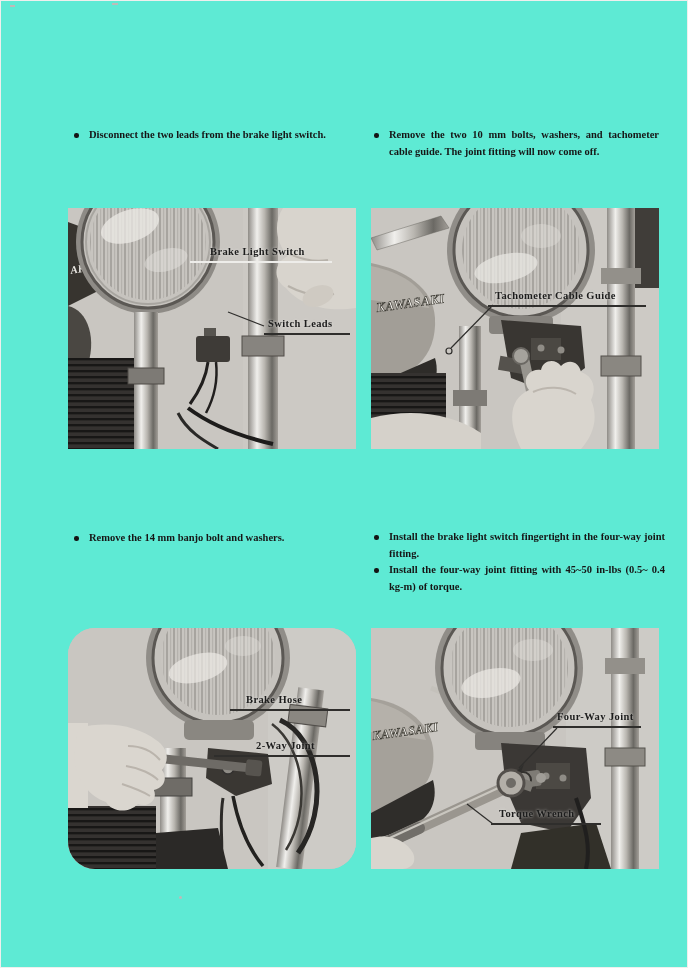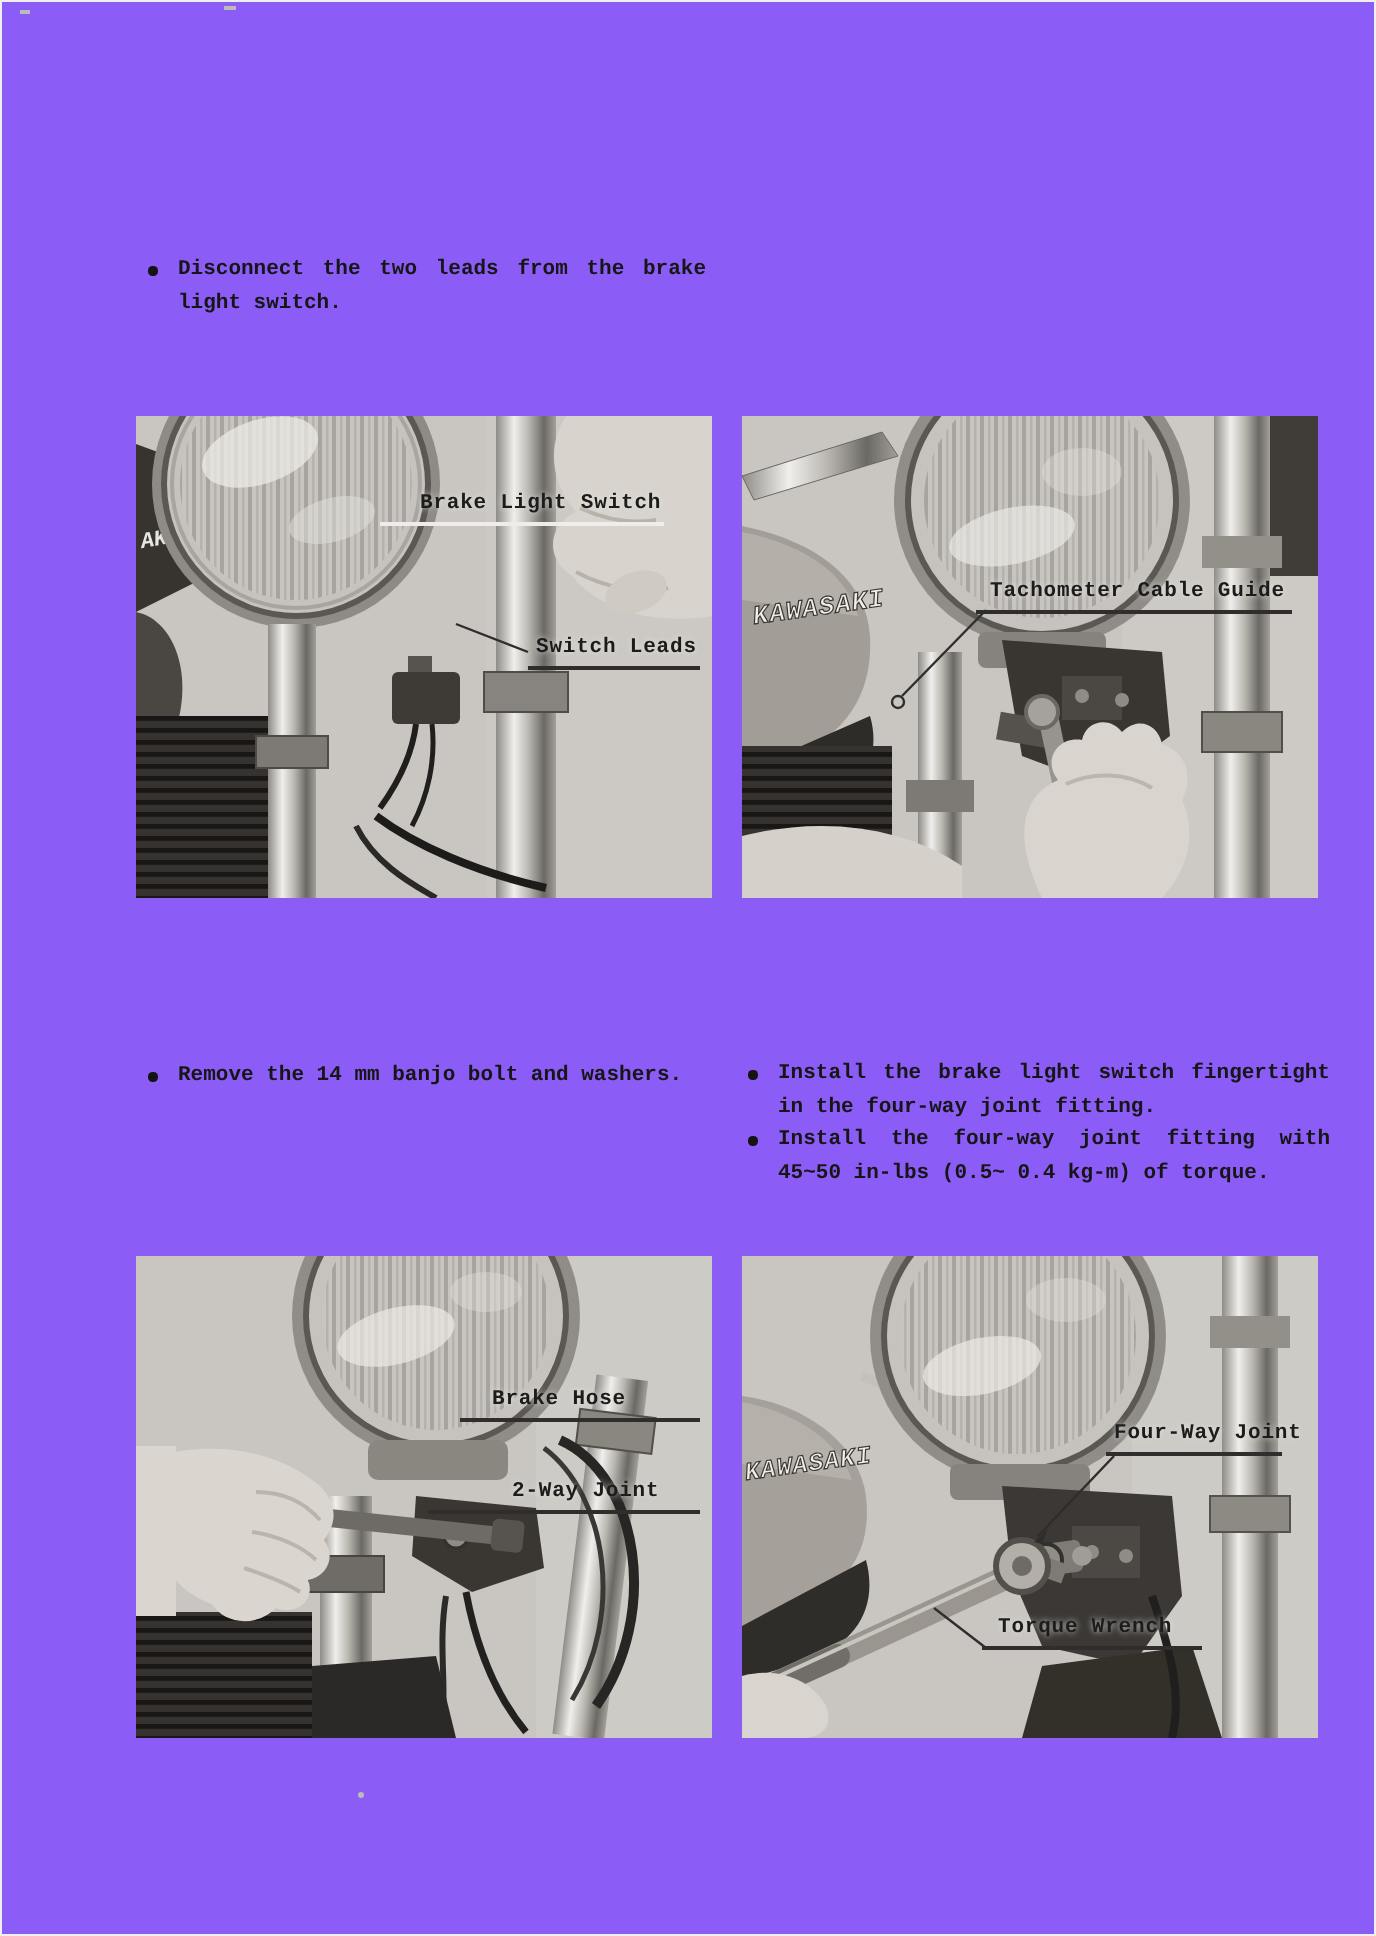--- a/index.html
+++ b/index.html
@@ -1,37 +1,37 @@
 <!DOCTYPE html>
 <html><head>
 <meta charset="utf-8">
 <style>
   html,body { margin:0; padding:0; background:#ffffff; }
-  .page { position:relative; width:688px; height:968px; background:#8b5cf6;
-          overflow:hidden; font-family:Liberation Mono, monospace;
+  .page { position:relative; width:688px; height:968px; background:#5eead4;
+          overflow:hidden; font-family:Liberation Serif, serif;
           box-shadow: inset 0 0 0 1px #efefed; }
 
   
   .tblock { position:absolute; font-size:10.5px; line-height:16.5px;
             color:#161616; font-weight:600; }
   .heading { font-weight:700; }
   .brow { position:relative; padding-left:16px; text-align:justify; }
   .brow .dot { position:absolute; left:1px; top:6px; width:4.5px; height:4.5px;
                border-radius:50%; background:#141414; }
   #t-tl { left:73px;  top:127px; width:280px; }
   #t-tr { left:373px; top:127px; width:286px; }
   #t-ml { left:73px;  top:530px; width:280px; }
   #t-mr { left:373px; top:529px; width:292px; }
 
   
   .photo { position:absolute; width:288px; height:241px; background:#c9c6c1; overflow:hidden; }
   .photo svg { position:absolute; left:0; top:0; display:block; }
   #p1 { left:68px;  top:208px; }
   #p2 { left:371px; top:208px; }
-  #p3 { left:68px;  top:628px; }
+  #p3 { left:68px;  top:628px;border-radius:27px; }
   #p4 { left:371px; top:628px; }
 
   
   .plabel { position:absolute; font-size:10.5px; font-weight:600; color:#1c1c1c;
             white-space:nowrap; letter-spacing:.4px;
             text-shadow:0 0 3px rgba(232,230,226,.85);text-align:center; }
   .lline { position:absolute; height:1.5px; background:#2f2e2c; }
   .lline.light { background:#eeedea; }
 
   
@@ -64,20 +64,24 @@
 <div class="page">
 
   <div class="tblock" id="t-tl">
     <div class="brow">
       <span class="dot"></span>
       <span>Disconnect the two leads from the brake light switch.</span>
     </div>
   </div>
 
   <div class="tblock" id="t-tr">
+    <div class="brow">
+      <span class="dot"></span>
+      <span>Remove the two 10 mm bolts, washers, and tachometer cable guide. The joint fitting will now come off.</span>
+    </div>
   </div>
 
   <div class="tblock" id="t-ml">
     <div class="brow">
       <span class="dot"></span>
       <span>Remove the 14 mm banjo bolt and washers.</span>
     </div>
   </div>
 
   <div class="tblock" id="t-mr">

